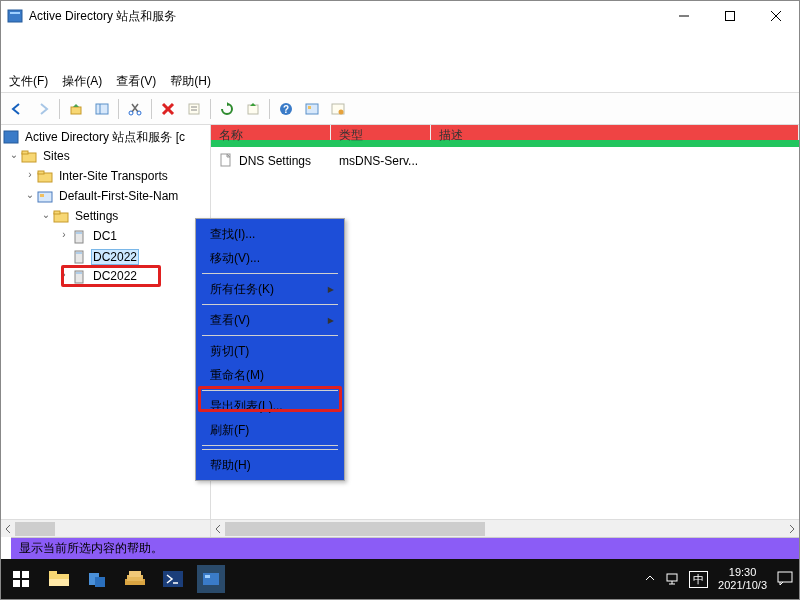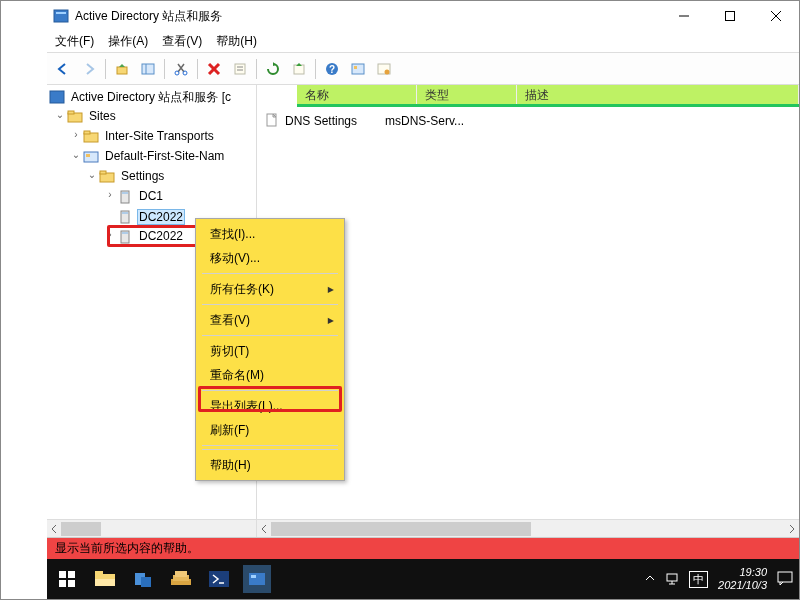--- a/index.html
+++ b/index.html
@@ -1,61 +1,61 @@
 <!DOCTYPE html>
 <html><head>
 <meta charset="utf-8">
 <style>
   * { box-sizing: border-box; }
   html, body { margin:0; padding:0; font-family:"Microsoft YaHei","Segoe UI",sans-serif; font-size:12px; color:#000; background:#fff; }
-  .window { width:800px; height:600px; display:flex; flex-direction:column; border:1px solid #888;padding-left:46px; }
+  .window { width:800px; height:600px; display:flex; flex-direction:column; border:1px solid #888; }
   .titlebar { height:30px; display:flex; align-items:center; background:#fff; }
   .titlebar .icon { width:16px; height:16px; margin:0 6px; }
   .titlebar .title { flex:0 0 auto; font-size:12px; }
   .titlebar .spacer { flex:1; }
   .titlebtn { width:46px; height:30px; display:flex; align-items:center; justify-content:center; }
   .titlebtn svg,.titlebar .icon svg { display:block; }
 
-  .menubar { height:22px; display:flex; align-items:center; padding:0 8px; gap:14px; border-bottom:1px solid #ddd; }
+  .menubar { height:22px; display:flex; align-items:center; padding:0 8px; gap:14px; border-bottom:1px solid #ddd;margin-top:40px; }
   .menubar span { cursor:default; }
 
   .toolbar { height:32px; display:flex; align-items:center; gap:2px; padding:2px 4px; border-bottom:1px solid #ddd; background:#fdfdfd; }
   .tbtn { width:24px; height:24px; display:flex; align-items:center; justify-content:center; border:1px solid transparent; border-radius:2px; }
   .tsep { width:1px; height:20px; background:#ccc; margin:0 2px; }
 
   .client { flex:1; display:flex; min-height:0; }
   .tree { width:210px; border-right:1px solid #ddd; overflow:hidden; position:relative; padding-top:4px; }
   .tree-row { display:flex; align-items:flex-start; height:20px; white-space:nowrap; cursor:default; }
   .indent { display:inline-block; }
   .twisty { width:14px; text-align:center; color:#666; font-size:10px; }
   .node-ico { width:16px; height:16px; margin-right:4px; flex:0 0 auto; }
   .node-label { padding:0 2px; }
   .node-label.sel { background:#cde8ff; border:1px solid #7ab7e8; padding:0 1px; }
   .redbox { border:3px solid #e02020; border-radius:2px; position:absolute; pointer-events:none; }
 
   .list { flex:1; display:flex; flex-direction:column; }
-  .list-header { height:22px; display:flex; border-bottom:3px solid #22c55e; background:#bef264;margin-left:40px; }
+  .list-header { height:22px; display:flex; border-bottom:7px solid #22c55e; background:#ef4444; }
   .col { padding:2px 8px; border-right:1px solid #eee; font-size:12px; color:#333; }
   .list-body { flex:1; padding:4px 0; }
   .list-row { display:flex; align-items:center; height:20px; }
   .list-row .cell { padding:0 8px; }
 
   .hscroll { height:18px; background:#f0f0f0; border-top:1px solid #ddd; display:flex; align-items:center; }
   .hscroll .thumb { height:14px; background:#cdcdcd; }
 
-  .status { height:22px; border-top:1px solid #ccc; padding:2px 8px; background:#ef4444; display:flex; align-items:center; }
+  .status { height:22px; border-top:1px solid #ccc; padding:2px 8px; background:#8b5cf6; display:flex; align-items:center;margin-left:10px; }
 
   .taskbar { height:40px; background:#101010; display:flex; align-items:center; padding:0 6px; gap:10px; }
   .tb-left { display:flex; align-items:center; gap:10px; }
   .tb-right { margin-left:auto; display:flex; align-items:center; gap:10px; color:#fff; font-size:11px; }
   .tbicon { width:28px; height:28px; display:flex; align-items:center; justify-content:center; }
   .tbicon.active { background:#2a4a6a; }
-  .tb-right .clock { text-align:right; line-height:1.2;font-style:italic; }
-
-  .ctxmenu { position:absolute; left:195px; top:218px; width:150px; background:#fde047; border:1px solid #a7a7a7; box-shadow:2px 2px 4px rgba(0,0,0,0.25); padding:3px 2px; }
+  .tb-right .clock { text-align:center; line-height:1.2; }
+
+  .ctxmenu { position:absolute; left:195px; top:218px; width:150px; background:#1d4ed8; border:1px solid #a7a7a7; box-shadow:2px 2px 4px rgba(0,0,0,0.25); padding:3px 2px; }
   .ctxmenu .item { height:24px; display:flex; align-items:center; padding:0 12px; position:relative; white-space:nowrap; }
   .ctxmenu .item.arrow::after { content:"▶"; position:absolute; right:8px; font-size:8px; color:#333; }
   .ctxmenu .sep { height:1px; background:#d0d0d0; margin:3px 4px; }
   .ctxmenu .redframe { position:absolute; left:2px; right:2px; border:3px solid #e02020; border-radius:2px; pointer-events:none; height:26px; top:167px; }
 
   svg { overflow:visible; }
 </style>
 </head>
 <body>
 

